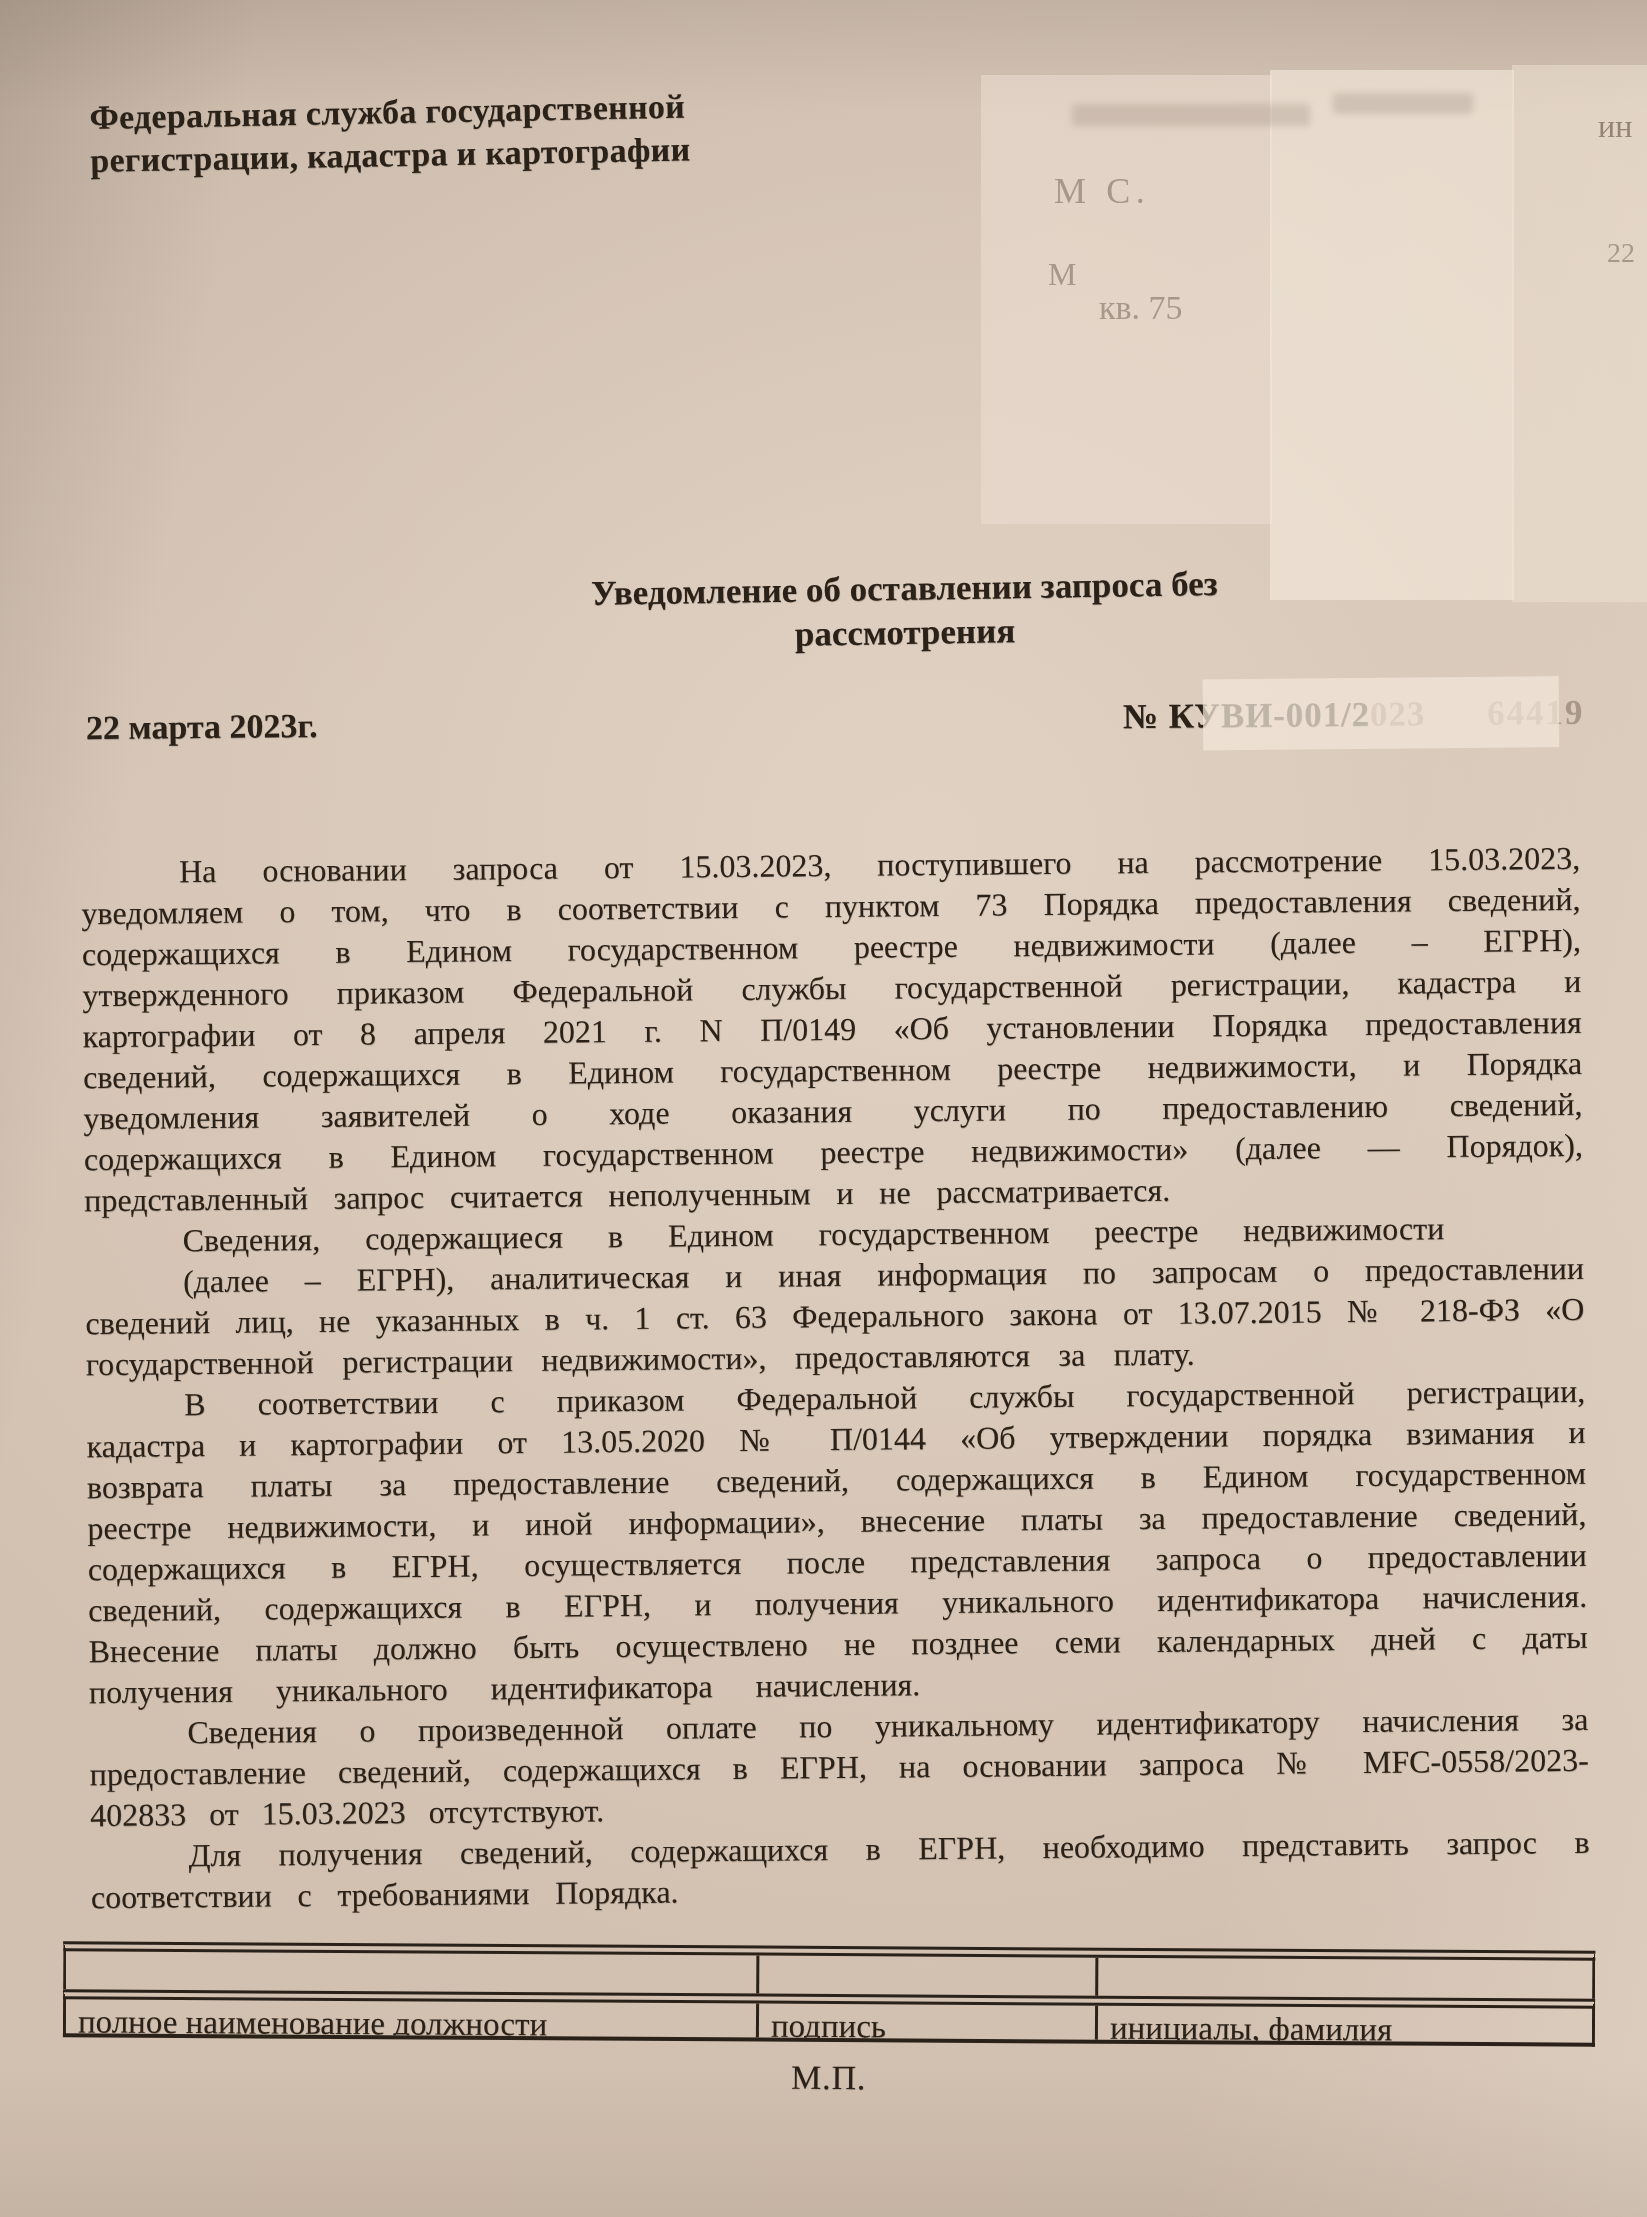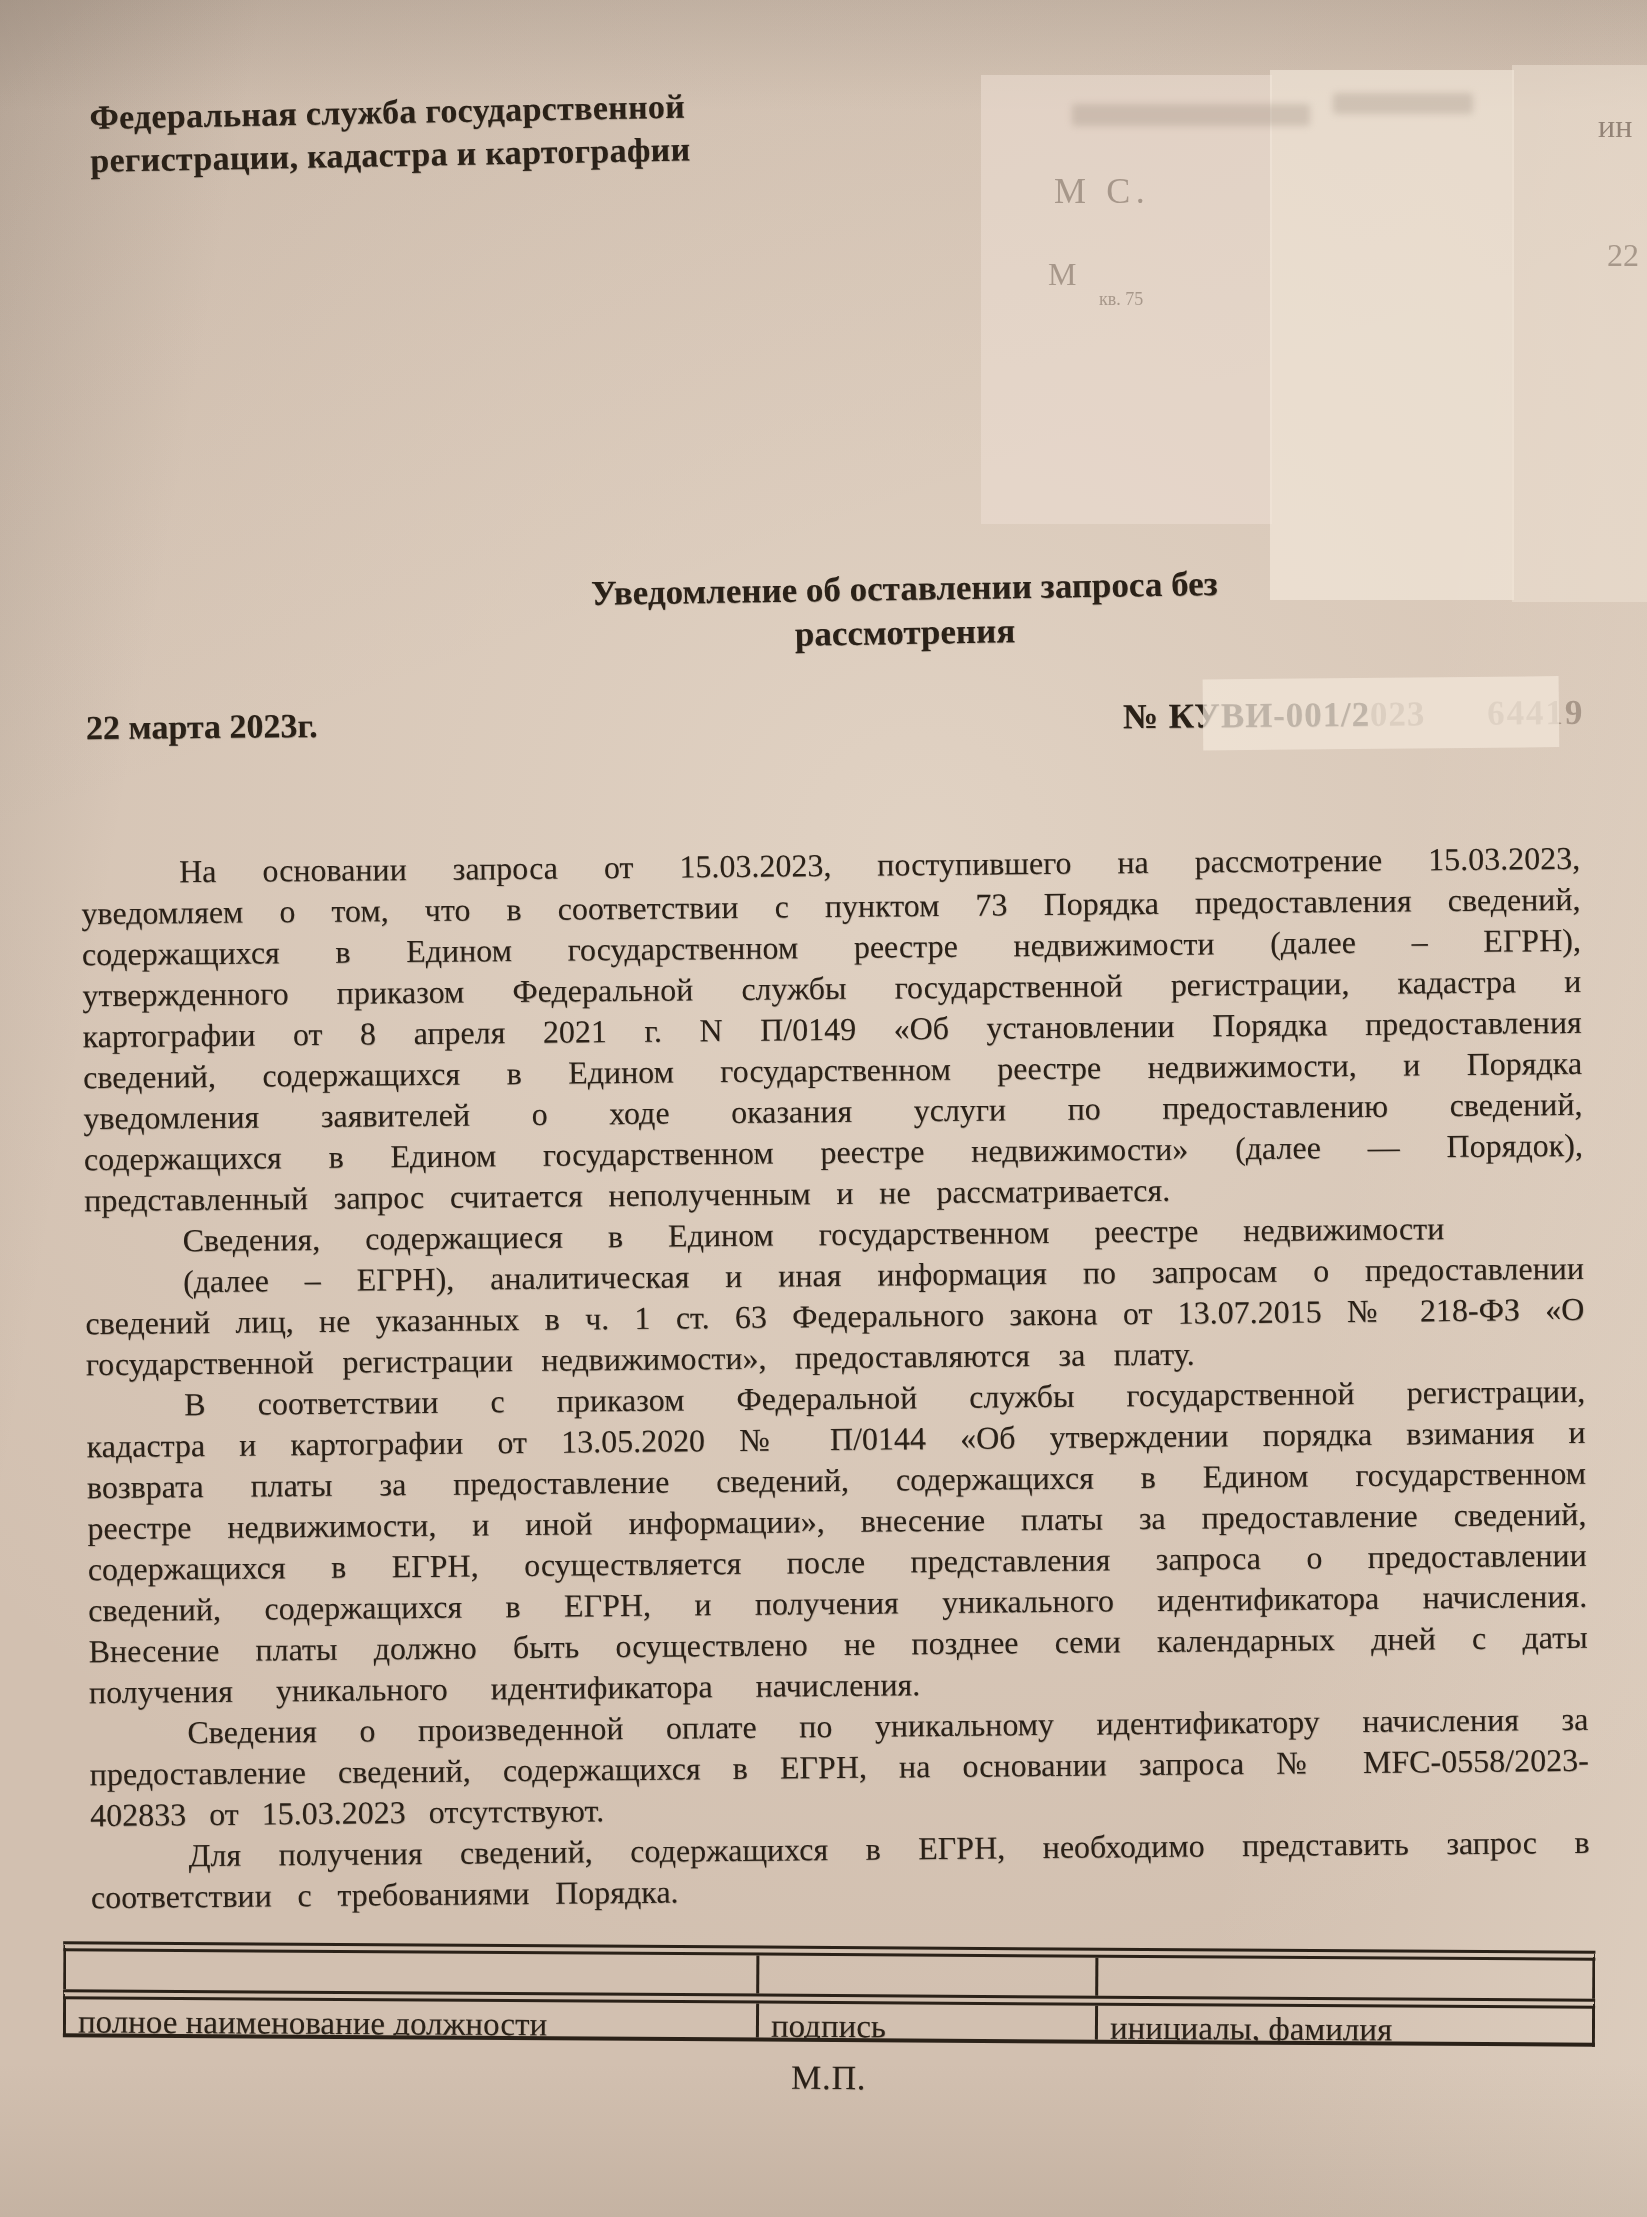--- a/index.html
+++ b/index.html
@@ -24,23 +24,23 @@
   .patch-a{left:981px;top:75px;width:291px;height:449px;background:rgba(236,223,211,0.55);}
   .patch-b{left:1270px;top:70px;width:244px;height:530px;background:rgba(245,235,221,0.60);}
   .patch-c{left:1512px;top:65px;width:135px;height:537px;background:rgba(240,228,213,0.50);}
   .patch-d{left:1203px;top:683px;width:356px;height:71px;background:rgba(241,230,216,0.75);}
   .smudge{position:absolute;background:rgba(152,135,121,0.30);filter:blur(3.7px);border-radius:3.7px;}
   .smudge-1{left:1072px;top:104px;width:238px;height:22.4px;}
   .smudge-2{left:1333px;top:93px;width:140px;height:20.5px;}
   .frag{position:absolute;color:rgba(141,125,112,0.70);filter:blur(0.7px);text-shadow:none;font-weight:normal;margin-top:32px;}
   .frag-initials{left:1054px;top:138px;font-size:36px;letter-spacing:5.6px;}
   .frag-m{left:1048px;top:224px;font-size:32px;}
-  .frag-apartment{left:1099px;top:257px;font-size:18px;text-align:right;}
+  .frag-apartment{left:1099px;top:257px;font-size:34px;text-align:right;}
   .frag-corner{left:1598px;top:76px;font-size:32px;color:rgba(120,104,92,0.75);}
-  .frag-digits{left:1607px;top:205px;font-size:32px;}
+  .frag-digits{left:1607px;top:205px;font-size:28px;}
   
   .agency{
     position:absolute;left:89px;top:96px;
     font-size:34px;font-weight:bold;line-height:43px;
     transform:rotate(-1.1deg);transform-origin:left top;
     letter-spacing:0.3px;
   }
   .title{
     position:absolute;left:531px;top:567px;width:746px;
     text-align:center;

